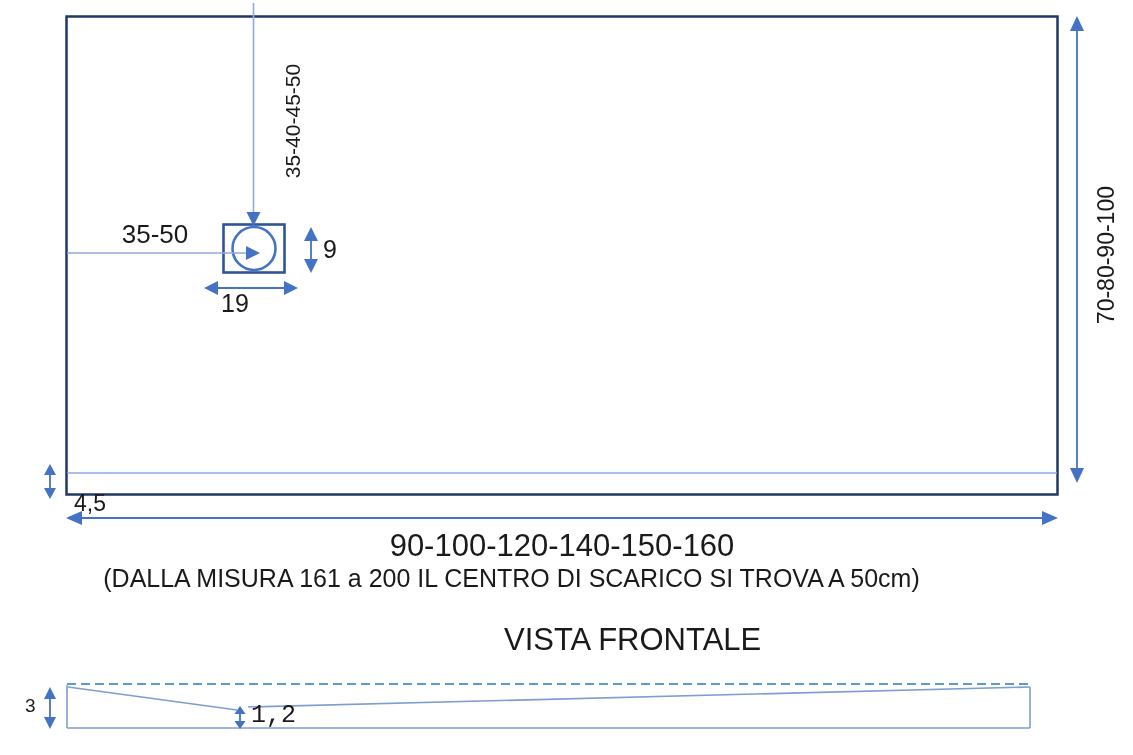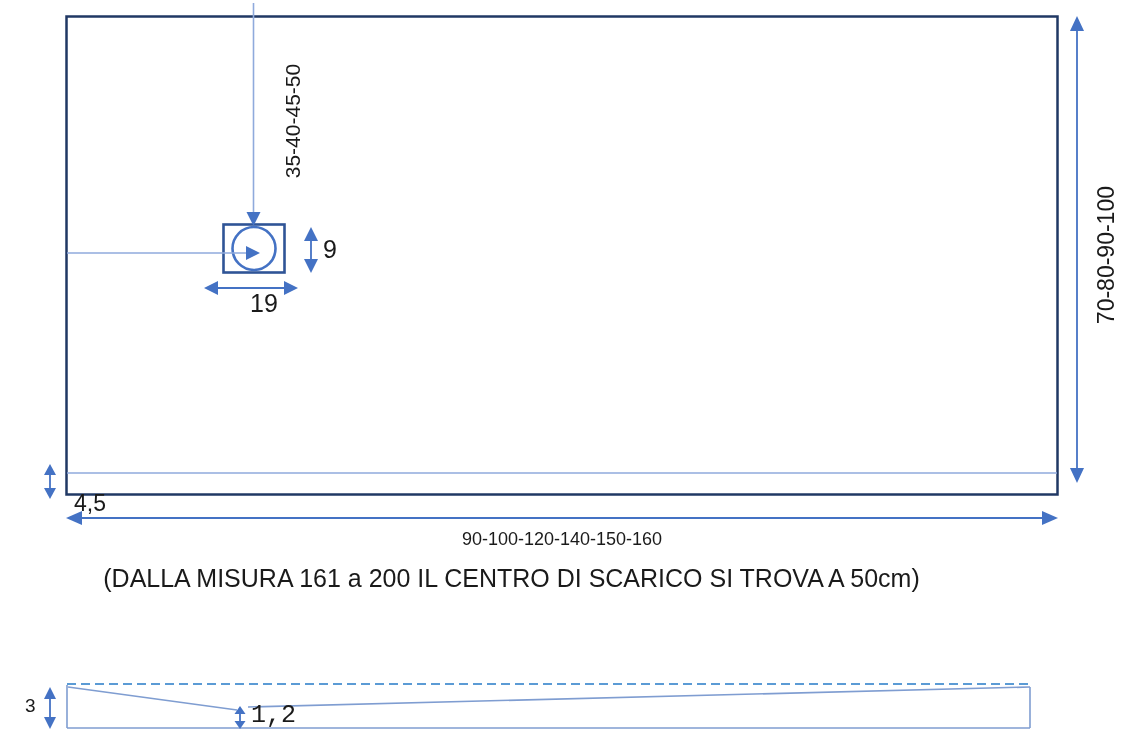--- a/index.html
+++ b/index.html
@@ -26,21 +26,21 @@
     color: #1a1a1a;
     white-space: nowrap;
     line-height: 1.05;
   }
   .lbl.center { text-align: center; }
   .rot {
     transform: rotate(-90deg);
     transform-origin: center center;
     text-align: center;
   }
-  .t27 { font-size: 18px; }
+  .t27 { font-size: 31px; }
   .t26 { font-size: 26px; }
   .t25 { font-size: 25px; }
   .t23 { font-size: 23px; }
   .t21 { font-size: 21px; }
   .t19 { font-size: 19px; }
 </style>
 </head>
 <body>
 
 <div id="stage">
@@ -114,31 +114,33 @@
 
     <g>
       <line x1="240" y1="712" x2="240" y2="723" stroke="#4472C4" stroke-width="1.8"></line>
       <polygon points="234.5,714 245.5,714 240,706" fill="#4472C4"></polygon>
       <polygon points="234.5,721 245.5,721 240,729" fill="#4472C4"></polygon>
     </g>
   </svg>
 
   <div class="lbl rot t21" style="left:218px; top:110px; width:150px;">35-40-45-50</div>
 
+  <div class="lbl center t26" style="left:85px; top:221px; width:140px;">35-50</div>
 
   <div class="lbl t25" style="left:323px; top:236px;">9</div>
 
-  <div class="lbl center t25" style="left:234px; top:290px; width:60px;">19</div>
+  <div class="lbl center t25" style="left:205px; top:290px; width:60px;">19</div>
 
   <div class="lbl rot t23" style="left:1021px; top:243px; width:170px;">70-80-90-100</div>
 
   <div class="lbl t23" style="left:74px; top:468px;margin-top:23px;">4,5</div>
 
   <div class="lbl center t27" style="left:66px; top:530px; width:992px;">90-100-120-140-150-160</div>
 
   <div class="lbl center t25" style="left:0px; top:565px; width:1023px;">(DALLA MISURA 161 a 200 IL CENTRO DI SCARICO SI TROVA A 50cm)</div>
 
+  <div class="lbl t27" style="left:504px; top:624px;">VISTA FRONTALE</div>
 
   <div class="lbl t19" style="left:25px; top:696px;">3</div>
 
   <div class="lbl t25" style="left:251px; top:703px;font-family:Liberation Mono, monospace;">1,2</div>
 
 </div>
 
 </body></html>

